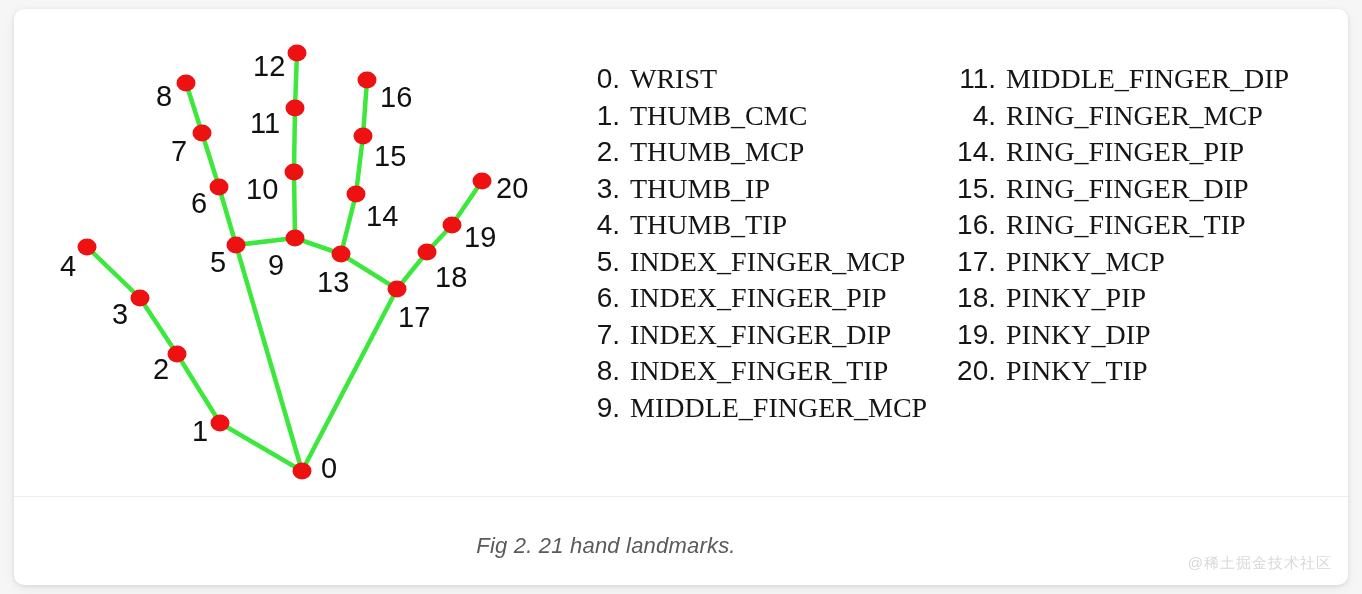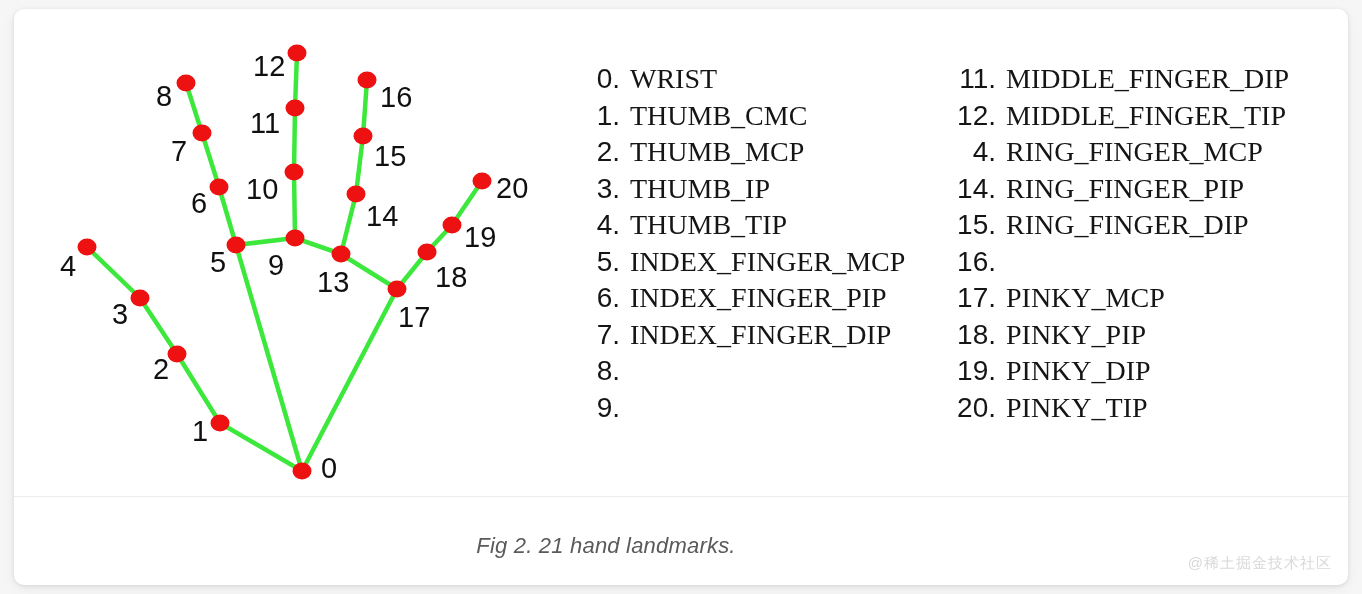--- a/index.html
+++ b/index.html
@@ -223,49 +223,48 @@
           <div class="list-row">
             <span class="list-idx">6.</span>
             <span class="list-name">INDEX_FINGER_PIP</span>
           </div>
           <div class="list-row">
             <span class="list-idx">7.</span>
             <span class="list-name">INDEX_FINGER_DIP</span>
           </div>
           <div class="list-row">
             <span class="list-idx">8.</span>
+            <span class="list-name">INDEX_FINGER_TIP</span>
           </div>
           <div class="list-row">
             <span class="list-idx">9.</span>
+            <span class="list-name">MIDDLE_FINGER_MCP</span>
           </div>
         </div>
 
       <div class="list-col right" id="list-right">
           <div class="list-row">
             <span class="list-idx">11.</span>
             <span class="list-name">MIDDLE_FINGER_DIP</span>
           </div>
           <div class="list-row">
-            <span class="list-idx">12.</span>
-            <span class="list-name">MIDDLE_FINGER_TIP</span>
-          </div>
-          <div class="list-row">
             <span class="list-idx">4.</span>
             <span class="list-name">RING_FINGER_MCP</span>
           </div>
           <div class="list-row">
             <span class="list-idx">14.</span>
             <span class="list-name">RING_FINGER_PIP</span>
           </div>
           <div class="list-row">
             <span class="list-idx">15.</span>
             <span class="list-name">RING_FINGER_DIP</span>
           </div>
           <div class="list-row">
             <span class="list-idx">16.</span>
+            <span class="list-name">RING_FINGER_TIP</span>
           </div>
           <div class="list-row">
             <span class="list-idx">17.</span>
             <span class="list-name">PINKY_MCP</span>
           </div>
           <div class="list-row">
             <span class="list-idx">18.</span>
             <span class="list-name">PINKY_PIP</span>
           </div>
           <div class="list-row">

